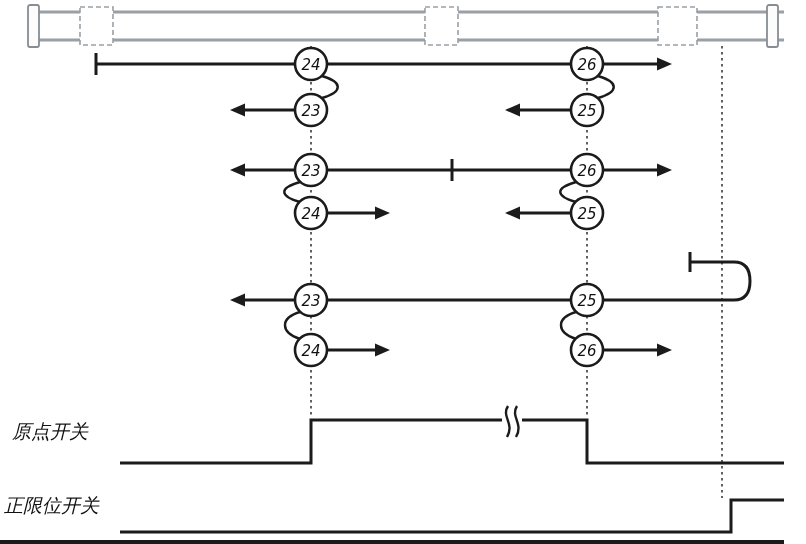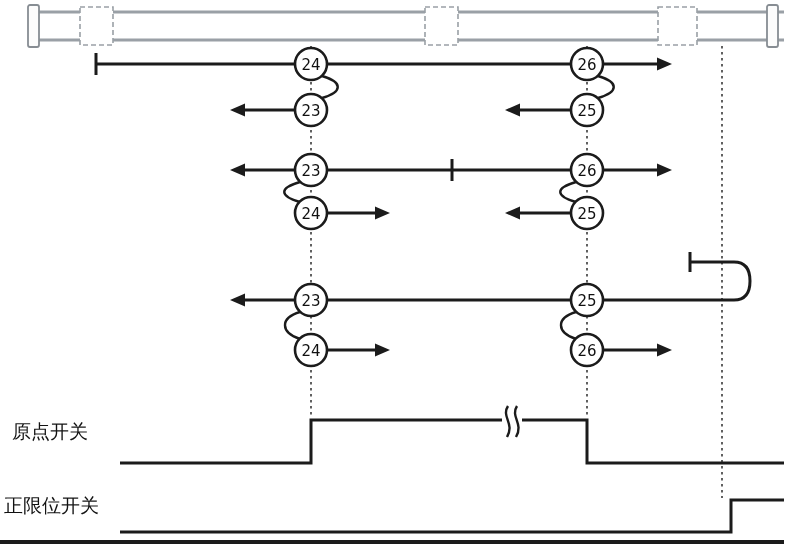--- a/index.html
+++ b/index.html
@@ -1,17 +1,17 @@
 <!DOCTYPE html>
 <html style="--line: #1b1b1b; --rail: #9aa0a6; --bg: #ffffff;"><head>
 <meta charset="utf-8">
 <style>
   :root { --line:#1b1b1b; --rail:#9aa0a6; --bg:#ffffff; }
   html,body { margin:0; padding:0; background:#fff; }
-  .stage { position:relative; width:784px; height:544px; background:var(--bg); overflow:hidden; }
+  .stage { position:relative; width:784px; height:544px; background:var(--bg); overflow:hidden;font-style:italic; }
   svg { display:block; }
   svg text { font-family:"DejaVu Sans","Liberation Sans",sans-serif; fill:#111; }
   .num { font-size:15px; }
   .sig-label { font-size:19px; font-family:"Liberation Serif","DejaVu Serif",serif; }
   .trace { stroke:var(--line); stroke-width:3; fill:none; }
   .hook { stroke:var(--line); stroke-width:2.4; fill:none; }
   .tick { stroke:var(--line); stroke-width:3; fill:none; }
   .ah { fill:var(--line); stroke:none; }
   .mcircle { fill:#fff; stroke:var(--line); stroke-width:2.6; }
   .dotted { stroke:#3a3a3a; stroke-width:1.6; stroke-dasharray:2.5 3.5; fill:none; }

